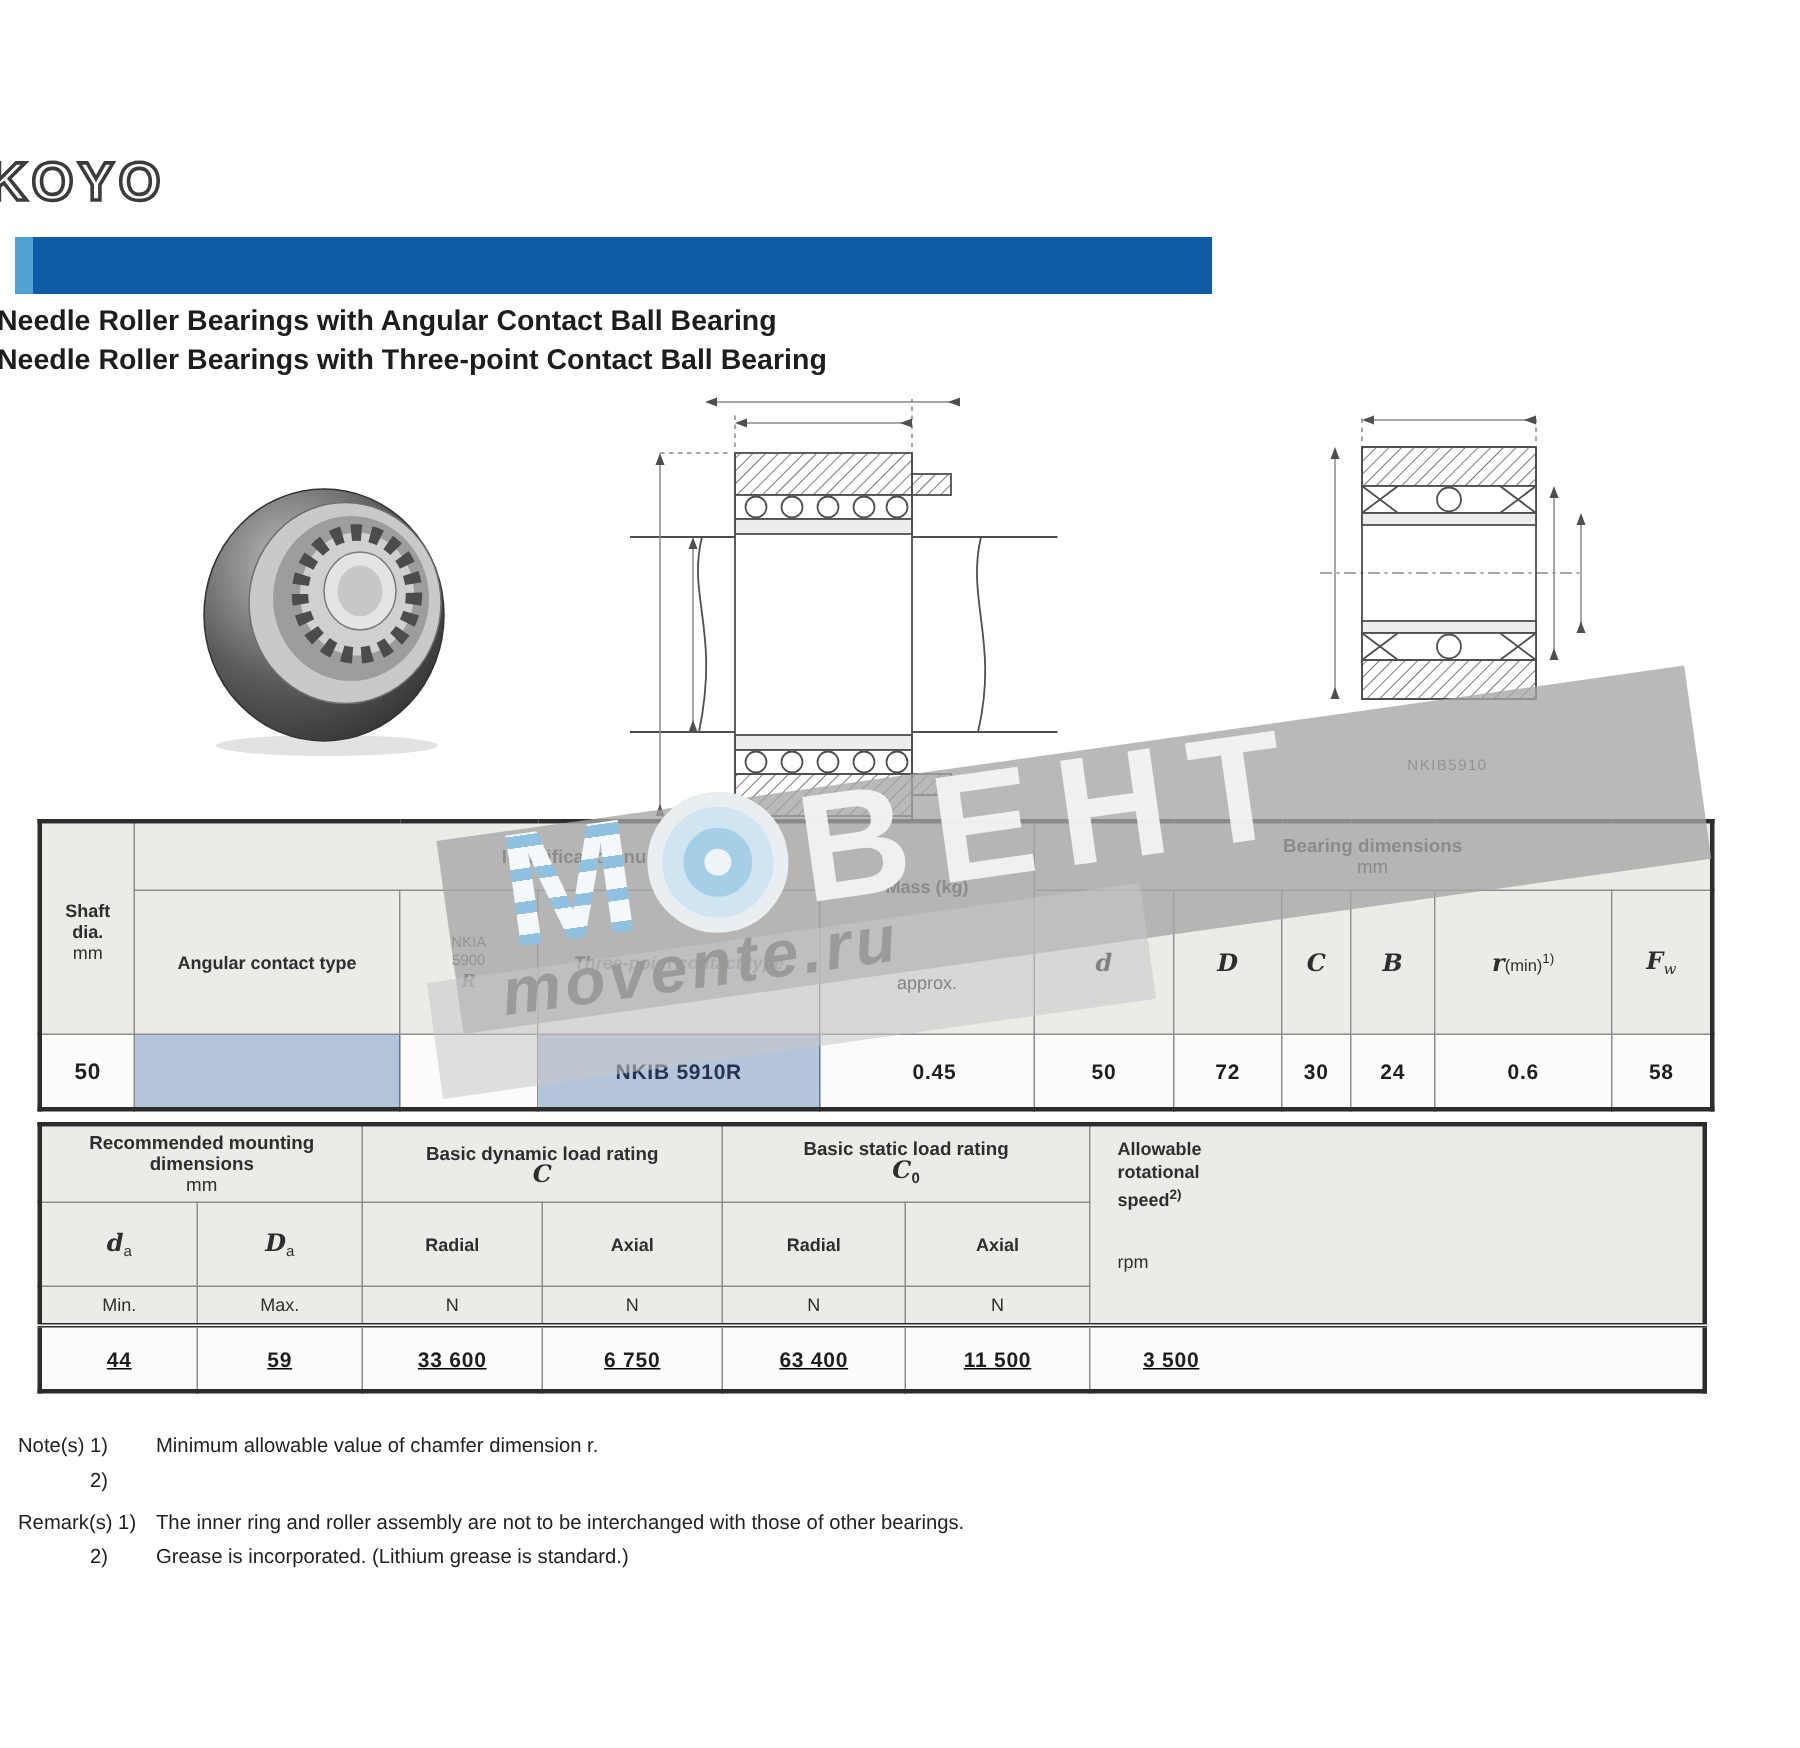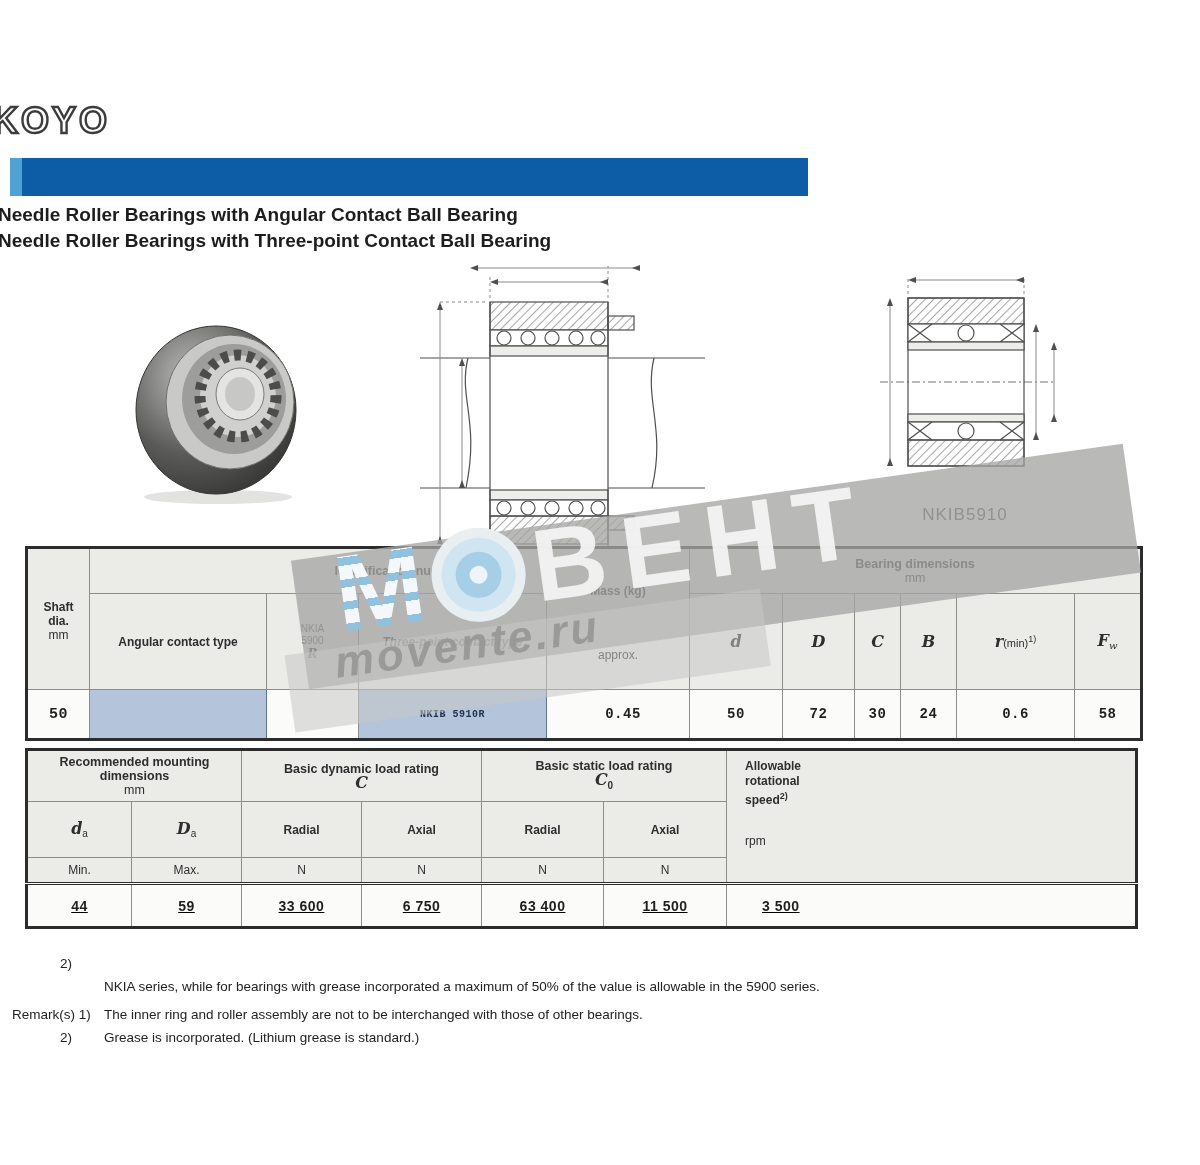--- a/index.html
+++ b/index.html
@@ -10,35 +10,35 @@
          color:#fdfdfd;-webkit-text-stroke:2.4px #3c3c3c;}
   .banner{position:absolute;left:10px;top:158px;width:798px;height:38px;background:#0d5ca6;
           display:flex;align-items:center;}
   .banner-stripe{width:12px;height:100%;background:#4ea2d4;flex-shrink:0;}
   .banner-title{color:#cfeefb;font-size:24px;font-weight:800;letter-spacing:0.5px;padding-left:12px;white-space:nowrap;}
   .subtitles{position:absolute;left:-2px;top:202px;font-size:19px;font-weight:700;color:#1d1d1d;line-height:26px;}
   
   .fig{position:absolute;}
   .fig svg{display:block;}
   .fig-caption{position:absolute;left:880px;top:505px;width:170px;text-align:center;
-               font-size:17px;color:#4a4a4a;letter-spacing:1px;}
+               font-size:10px;color:#4a4a4a;letter-spacing:1px;}
   
   table{border-collapse:collapse;table-layout:fixed;}
   td{border:1px solid #8d8d8b;padding:0;text-align:center;vertical-align:middle;color:#2e2e2e;
      font-size:12px;overflow:hidden;}
   .ut{position:absolute;left:25px;top:546px;width:1115px;border:3px solid #2c2c2c;background:#fbfbfa;}
   .lt{position:absolute;left:25px;top:748px;width:1110px;border:3px solid #2c2c2c;background:#fbfbfa;}
   .hd{background:#ebebe8;}
   .grp{font-weight:600;font-size:12.5px;}
   .sub{font-weight:600;}
   .it-label{font-style:italic;font-weight:600;}
   .mathsym{font-family:"DejaVu Serif",serif;font-style:italic;font-weight:700;font-size:16px;}
   .num{font-weight:600;font-size:14px;color:#1f1f1f;letter-spacing:0.5px;}
   .hl{background:#b4c5db;border:1px solid #5f7697;}
-  .idtext{color:#24344f;font-weight:700;font-size:10px;letter-spacing:0.5px;}
+  .idtext{color:#24344f;font-weight:700;font-size:14px;letter-spacing:0.5px;}
   .stack{display:flex;flex-direction:column;align-items:center;justify-content:center;line-height:14px;}
   .shaftcell{display:flex;flex-direction:column;align-items:center;height:100%;padding-top:14px;box-sizing:border-box;}
   .shaftcell .unit{margin-top:auto;margin-bottom:10px;}
   .masscell{display:flex;flex-direction:column;align-items:center;height:100%;padding-top:8px;box-sizing:border-box;}
   .masscell .approx{margin-top:50px;}
   .snl{font-size:10px;color:#555;line-height:12px;}
   .snb{font-family:"DejaVu Serif",serif;font-style:italic;font-weight:700;font-size:12px;color:#333;}
   .idgroup{padding-left:160px;}
   .speedcell{text-align:left;vertical-align:top;}
   .speedinner{display:flex;flex-direction:column;align-items:flex-start;padding:8px 0 0 18px;font-size:12px;
@@ -250,21 +250,21 @@
       <td class="hd"><span class="mathsym">D</span></td>
       <td class="hd"><span class="mathsym">C</span></td>
       <td class="hd"><span class="mathsym">B</span></td>
       <td class="hd">
         <span class="mathsym">r</span><span style="font-size:11px;">(min)</span><sup style="font-size:9px;">1)</sup>
       </td>
       <td class="hd">
         <span class="mathsym">F</span><sub style="font-size:10px;font-style:italic;font-family:'DejaVu Serif',serif;">w</sub>
       </td>
     </tr>
-    <tr style="height:50px;font-family:Liberation Mono, monospace;">
+    <tr style="height:50px;">
       <td class="num" style="font-size:15px;font-weight:700;">50</td>
       <td class="hl"></td>
       <td></td>
       <td class="hl idtext">NKIB 5910R</td>
       <td class="num" style="padding-left:10px;">0.45</td>
       <td class="num">50</td>
       <td class="num">72</td>
       <td class="num">30</td>
       <td class="num">24</td>
       <td class="num">0.6</td>
@@ -335,24 +335,27 @@
       <td class="num">6 750</td>
       <td class="num">63 400</td>
       <td class="num">11 500</td>
       <td class="num speeddata">3 500</td>
     </tr>
   </tbody>
     </table>
 
   <div class="notes">
     <div class="noterow">
+      <div class="notelabel">Note(s) 1)</div>
+      <div class="notetext">Minimum allowable value of chamfer dimension r.</div>
+    </div>
+    <div class="noterow">
       <div class="notelabel indent">2)</div>
       <div class="notetext">
         <br>
-        <span>NKIA series, while for bearings with grease incorporated a maximum of 50% of the value is allowable in the 5900 series.</span>
       </div>
     </div>
     <div class="noterow mt">
       <div class="notelabel">Remark(s) 1)</div>
       <div class="notetext">The inner ring and roller assembly are not to be interchanged with those of other bearings.</div>
     </div>
     <div class="noterow">
       <div class="notelabel indent">2)</div>
       <div class="notetext">Grease is incorporated.   (Lithium grease is standard.)</div>
     </div>

